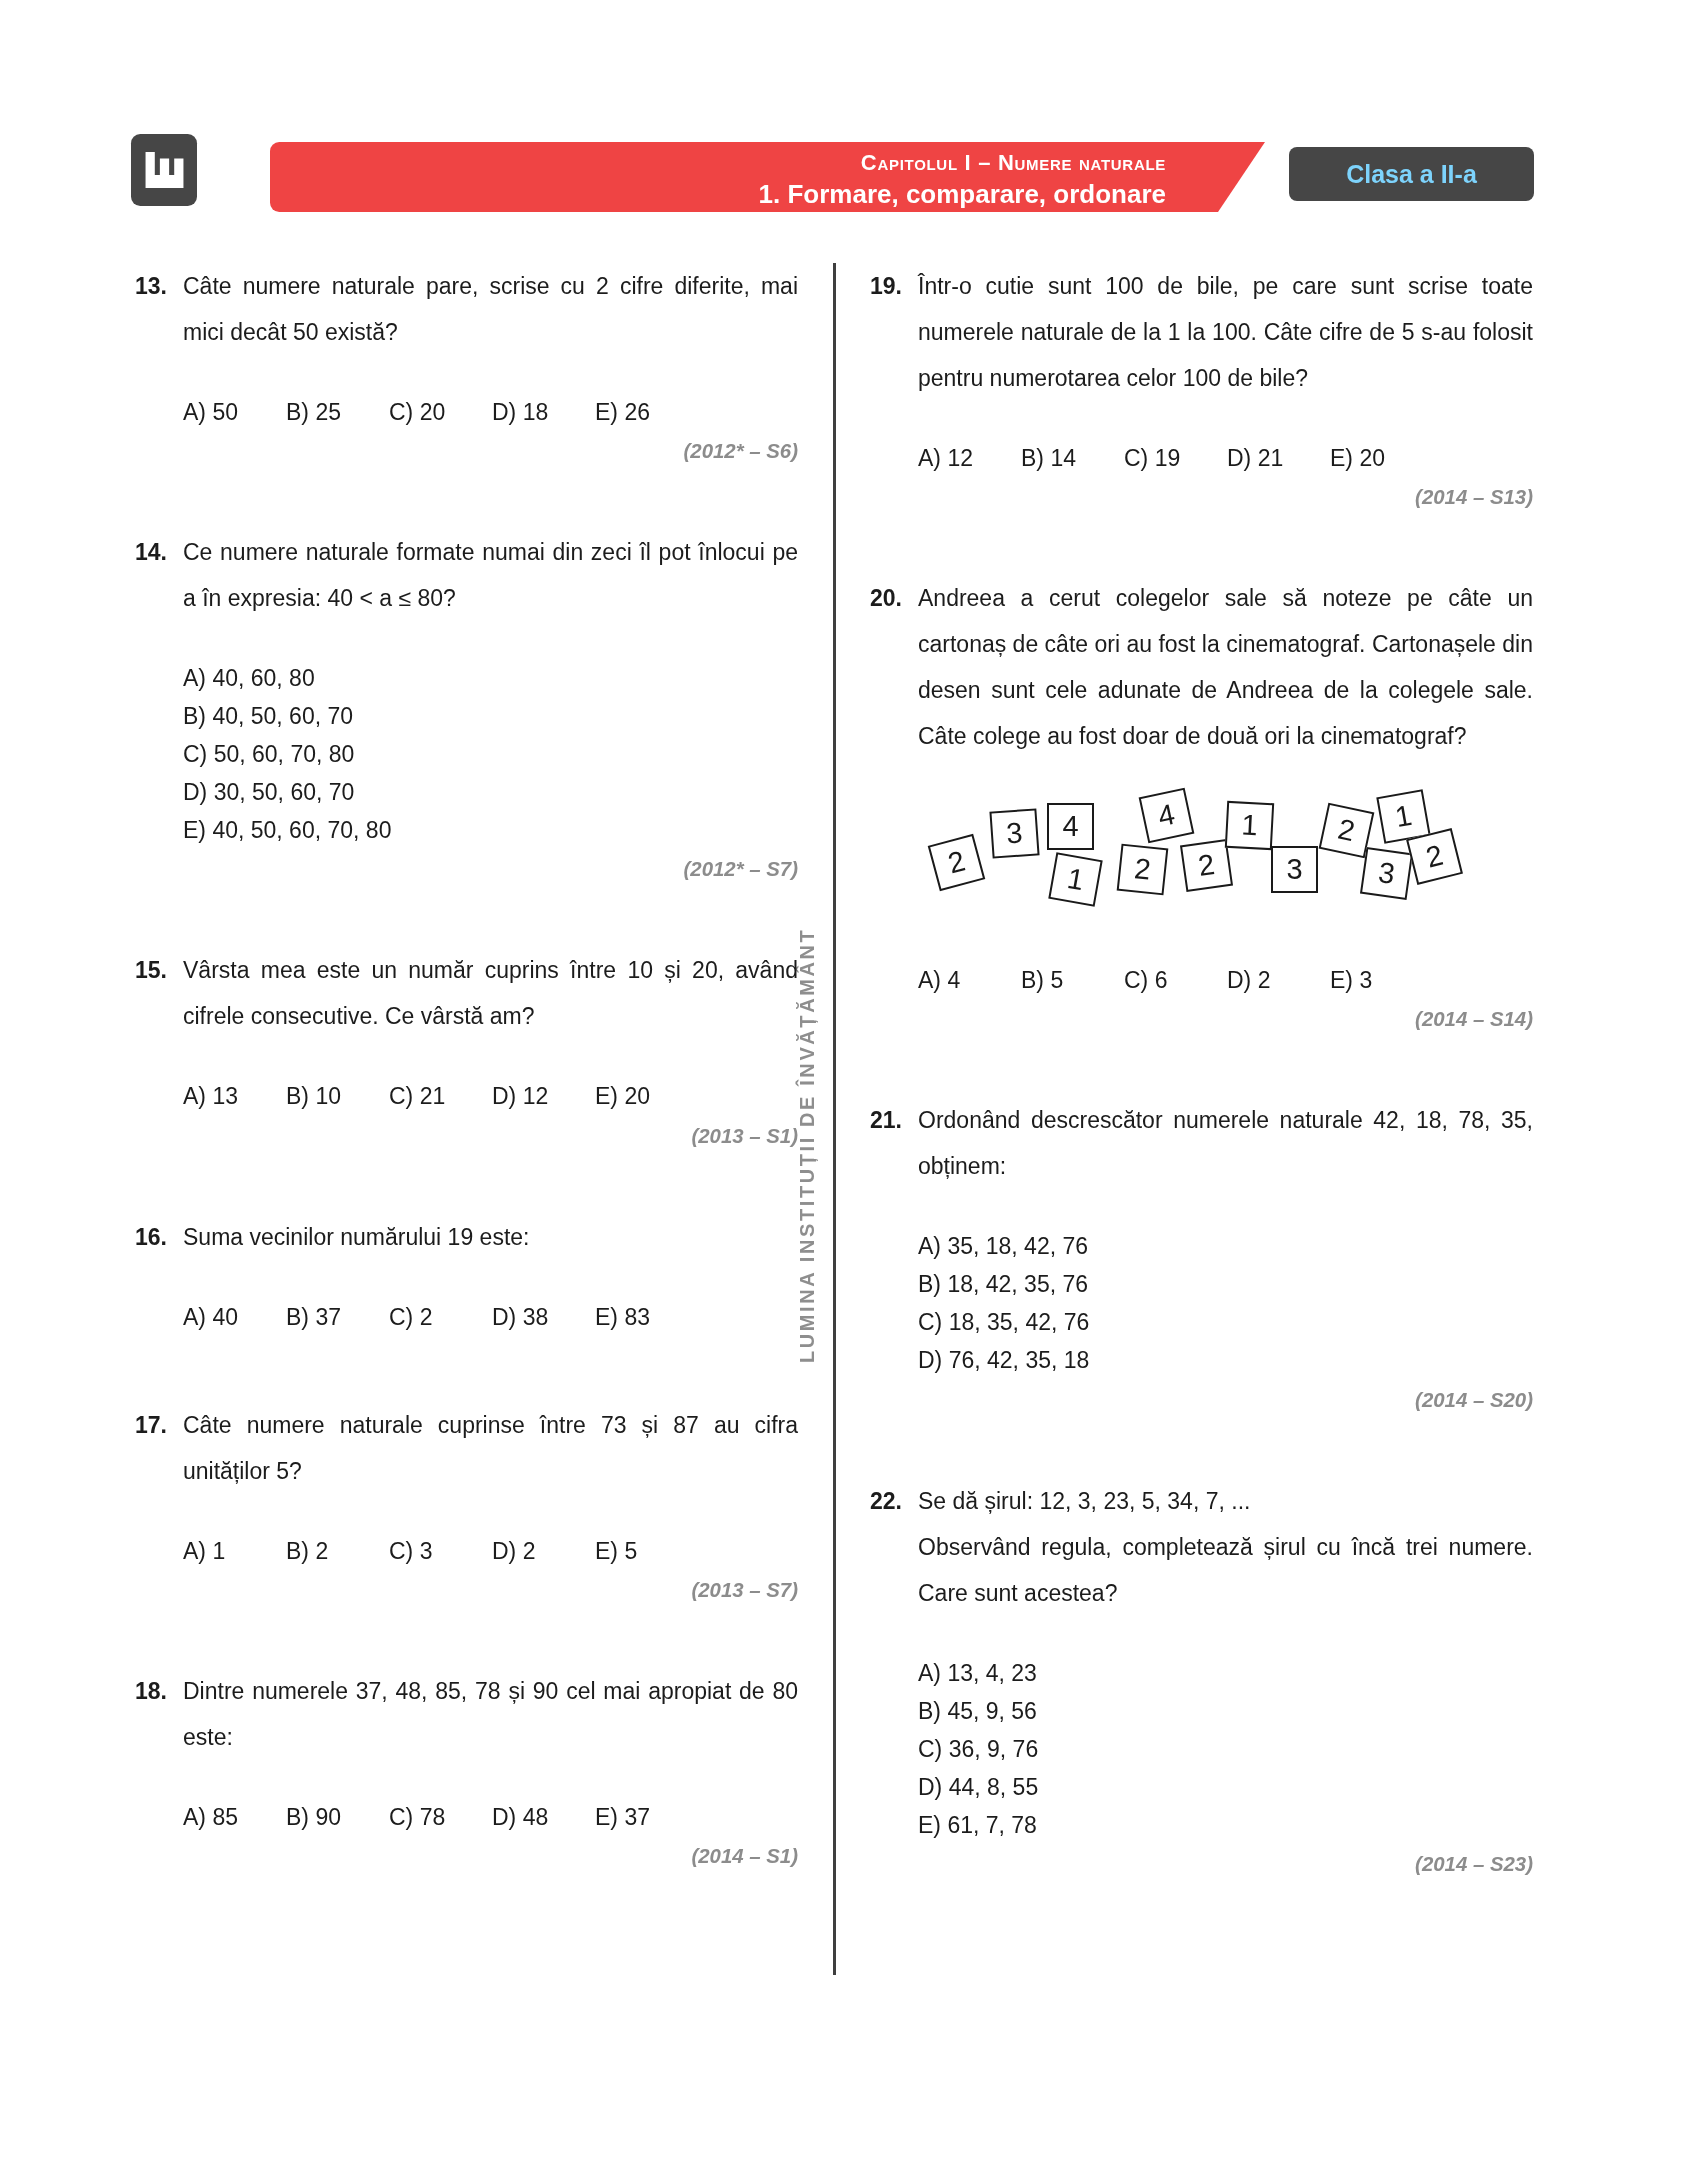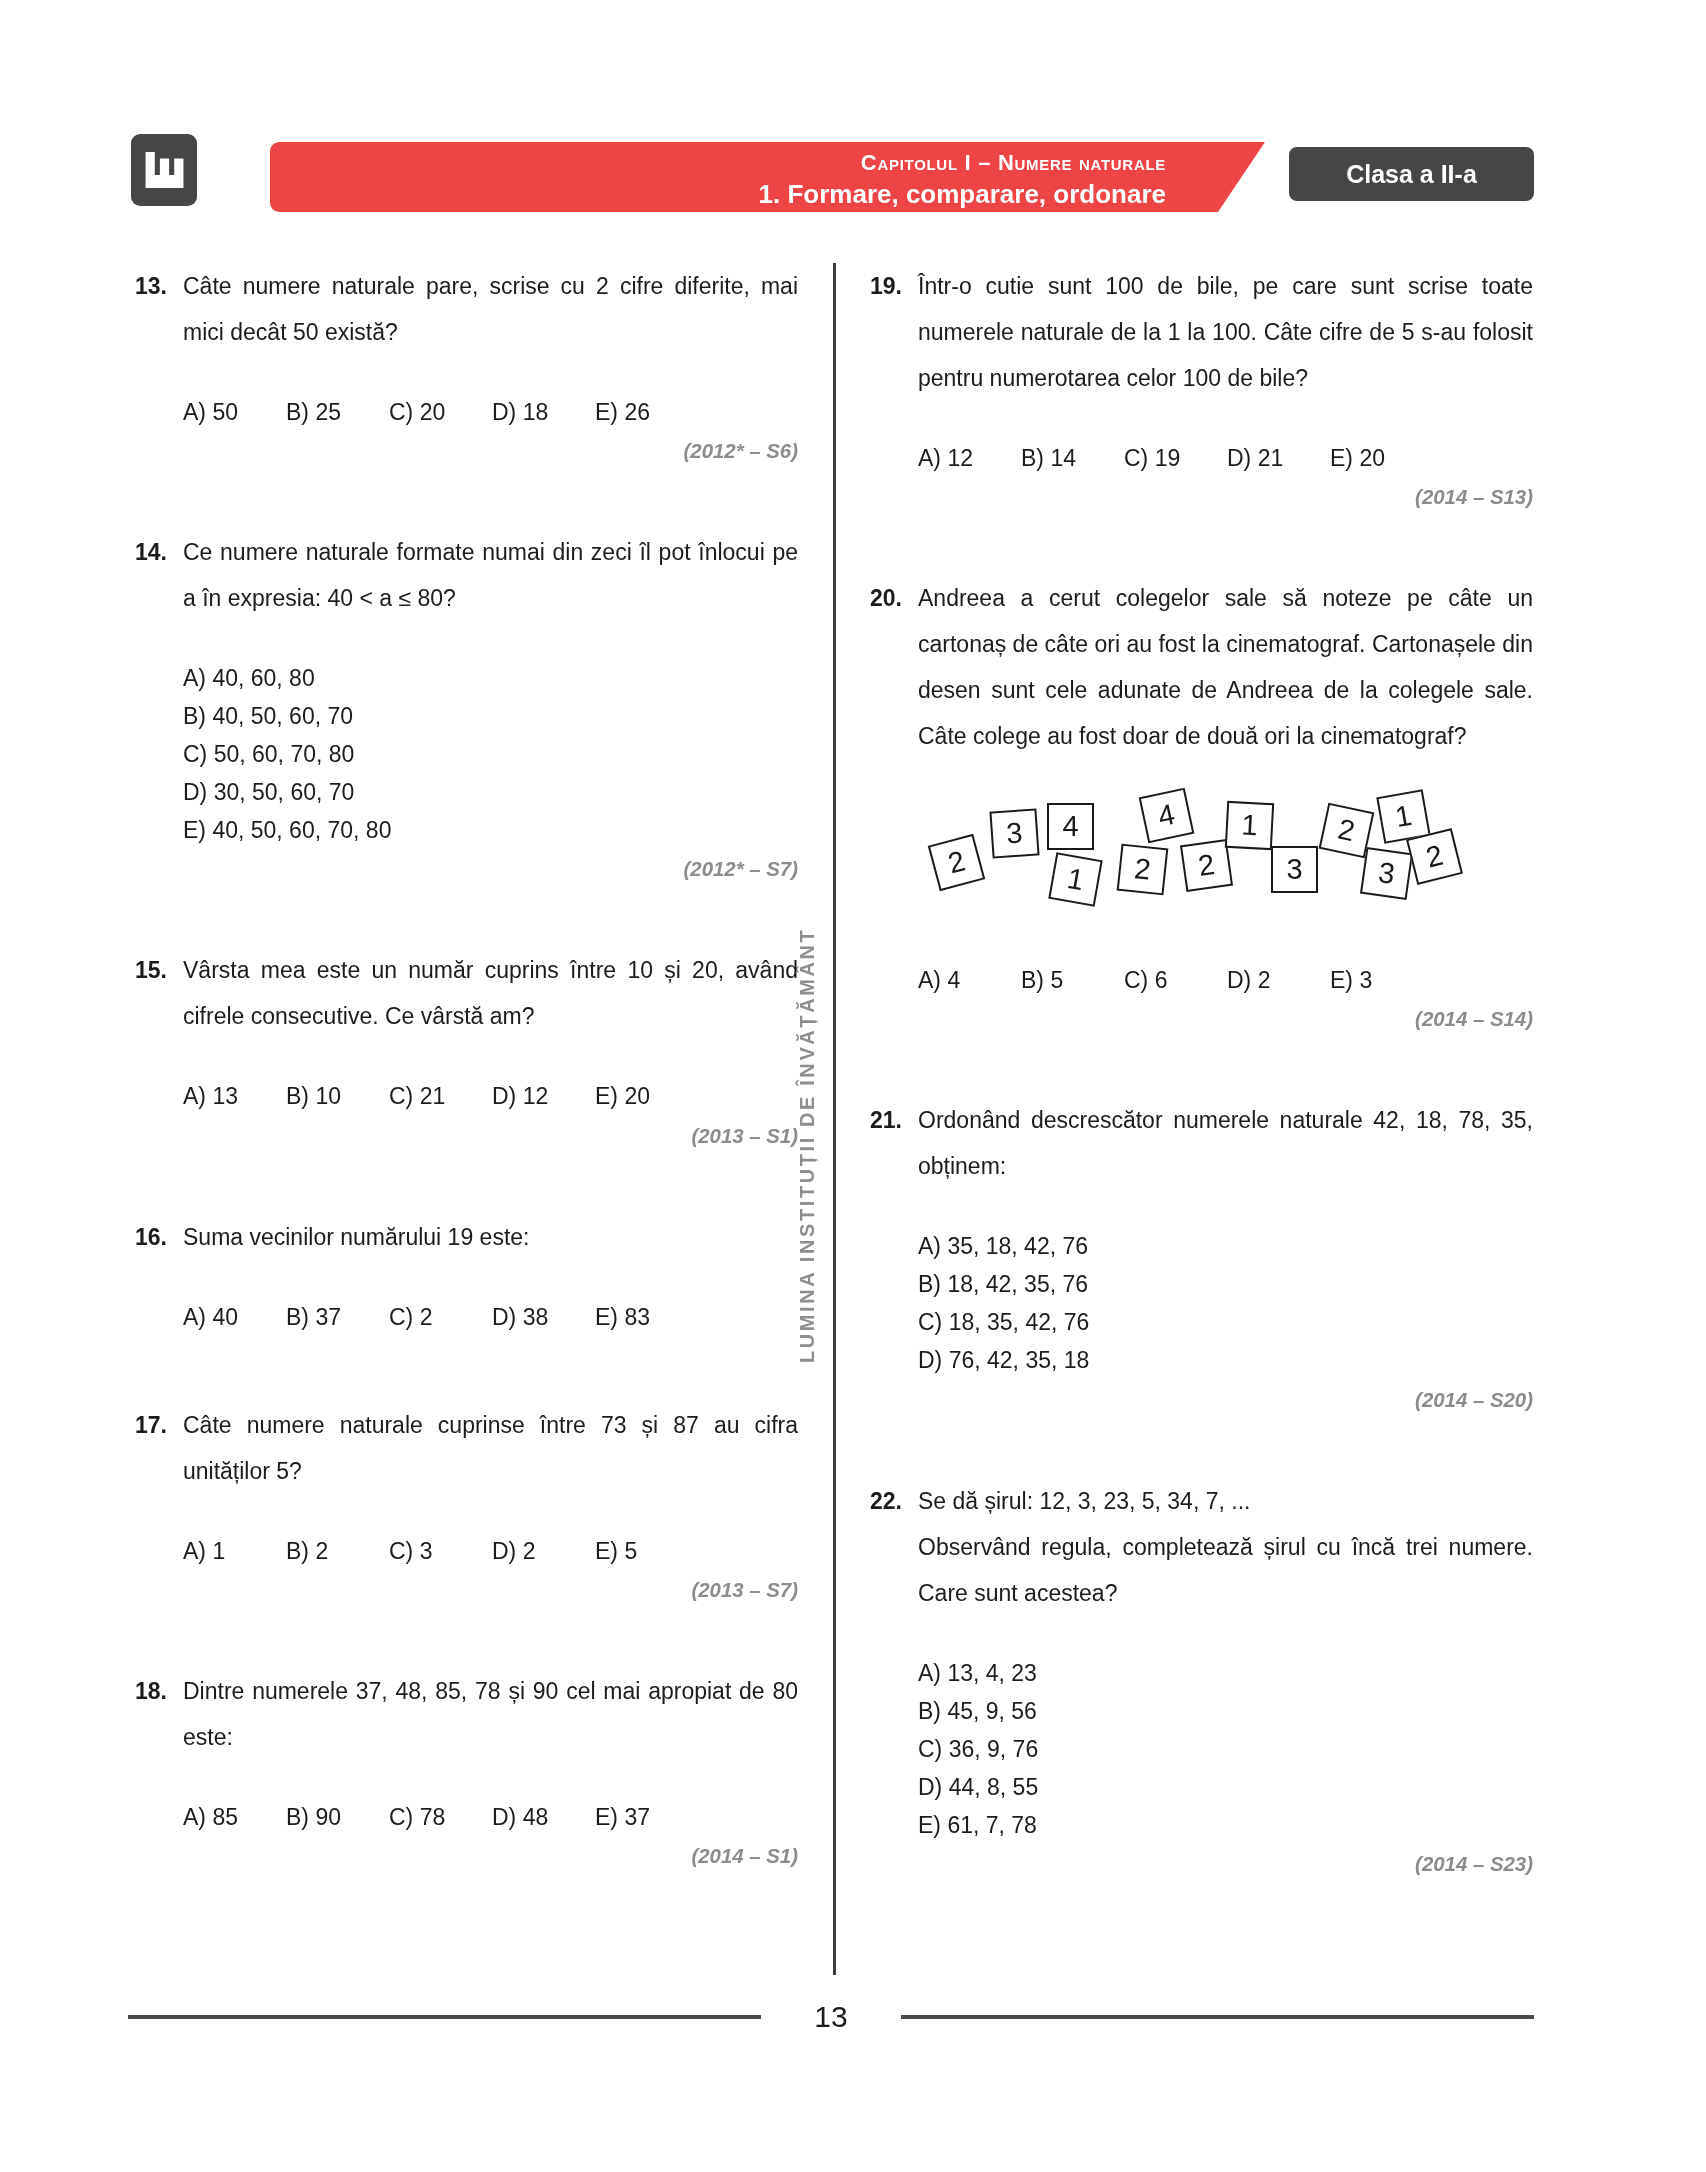--- a/index.html
+++ b/index.html
@@ -37,21 +37,21 @@
     line-height: 28px;
   }
   .header-bar .section {
     margin: 0 99px 0 0;
     font-size: 26px; font-weight: 700; line-height: 34px;
   }
   .badge {
     position: absolute; left: 1289px; top: 147px;
     width: 245px; height: 54px;
     background: #464646; border-radius: 8px;
-    color: #ffffff; font-size: 25px; font-weight: 700;
+    color: #7dd3fc; font-size: 25px; font-weight: 700;
     display: flex; align-items: center; justify-content: center;
   }
 
   
   .divider {
     position: absolute; left: 833px; top: 263px;
     width: 2.6px; height: 1712px; background: #3f3f3f;
   }
   .watermark {
     position: absolute; left: 796px; top: 1363px;
@@ -319,20 +319,15 @@
           <span>C) 36, 9, 76</span>
           <span>D) 44, 8, 55</span>
           <span>E) 61, 7, 78</span>
         </div>
         <div class="source">(2014 – S23)</div>
       </div>
 
     </div>
   </div>
 
-  <div class="footer">
-    <div class="rule"></div>
-    <div class="page-num">13</div>
-    <div class="rule"></div>
-  </div>
 
 </div>
 
 
 </body></html>

